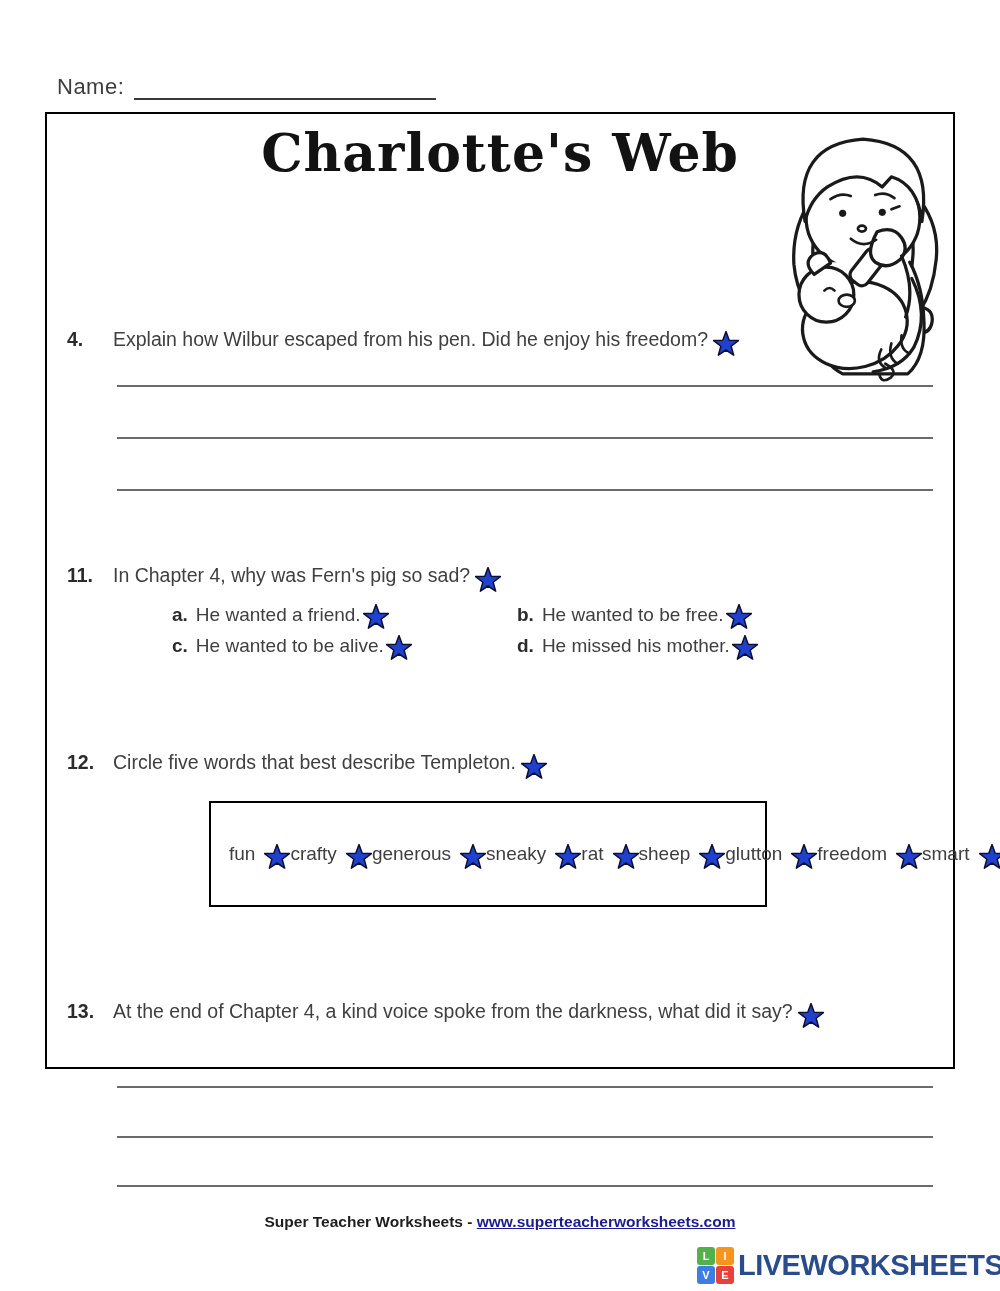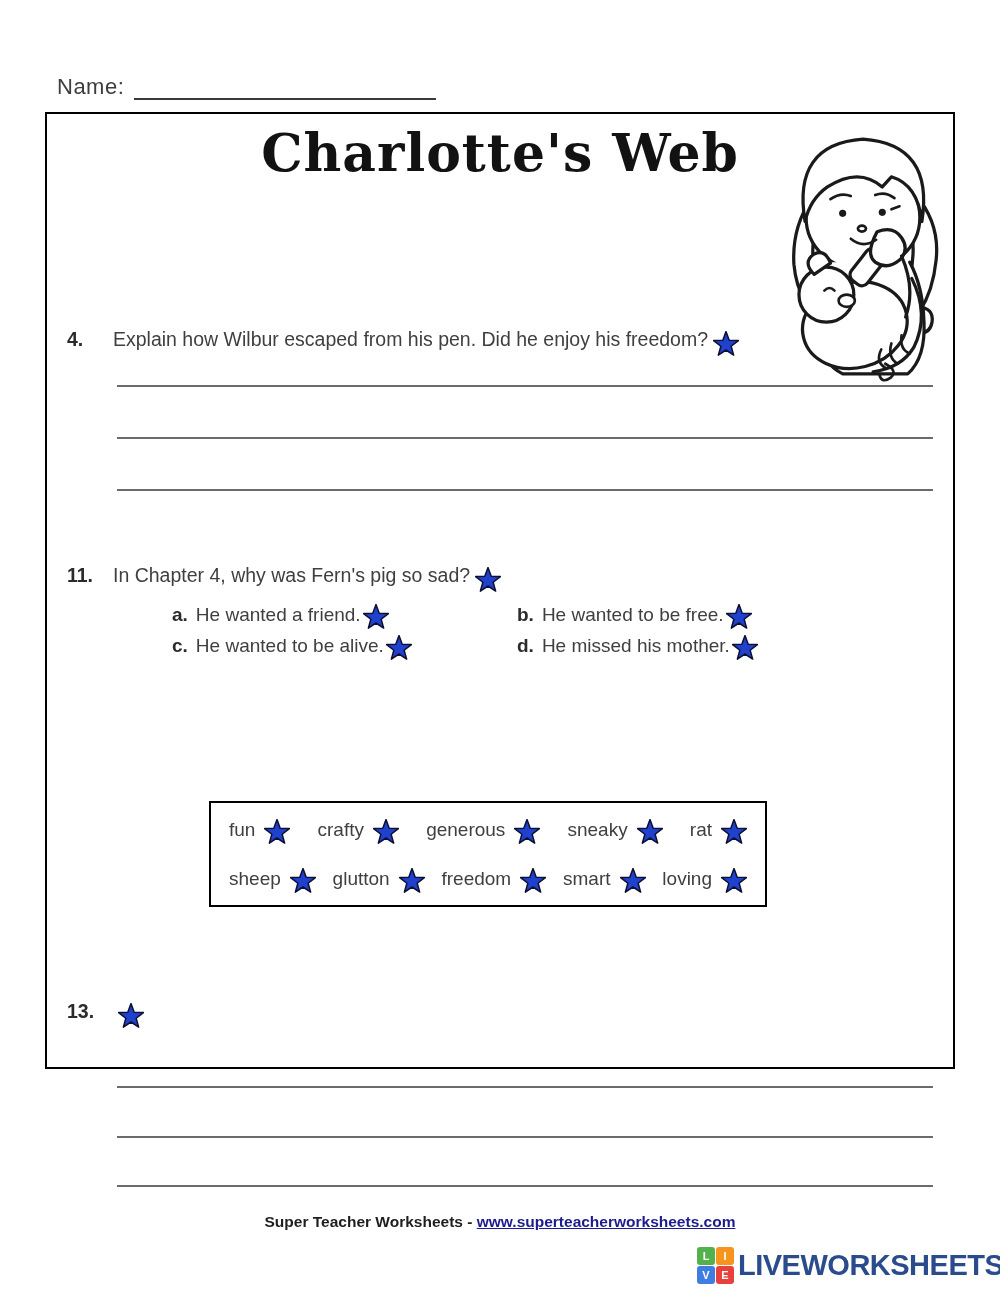--- a/index.html
+++ b/index.html
@@ -44,21 +44,21 @@
     border-top:2px solid #6b6b6b;
   }
 
   .option { position:absolute; display:flex; align-items:center; white-space:nowrap; }
   .opt-letter { font-weight:700; color:#2b2b2b; font-size:19px; margin-right:8px; }
   .opt-text { font-size:19px; color:#3f3f3f; }
 
   
   .word-box {
     position:absolute; left:162px; top:687px; width:558px; height:106px;
-    border:2.5px solid #000; display:flex; flex-direction:column; justify-content:space-around;
+    border:2.5px solid #000; display:flex; flex-direction:row; justify-content:space-around;
     padding:2px 18px;
   }
   .word-row { display:flex; justify-content:space-between; align-items:center; }
   .word-cell { display:flex; align-items:center; gap:7px; font-size:19px; color:#3f3f3f; }
 
   
   .star { display:inline-block; width:26px; height:25px; vertical-align:middle; margin-left:5px; position:relative; top:3px; }
   .word-cell .star, .option .star { top:2px; margin-left:2px; }
   .star svg { width:100%; height:100%; display:block; }
 
@@ -199,20 +199,29 @@
   <div class="option" style="left:470px; top:519px;">
     <span class="opt-letter">d.</span>
     <span class="opt-text">He missed his mother.</span>
     <span class="star">
         <svg viewBox="0 0 24 23">
           <polygon points="12,0.5 14.94,8.45 23.41,8.79 16.76,14.05 19.05,22.21 12,17.5 4.95,22.21 7.24,14.05 0.59,8.79 9.06,8.45" fill="#1f41cd" stroke="#0d1033" stroke-width="1.4" stroke-linejoin="round"></polygon>
         </svg>
       </span>
   </div>
 
+  <div class="q-row" style="left:20px; top:637px;">
+    <span class="q-num">12.</span>
+    <span class="q-text">Circle five words that best describe Templeton.</span>
+    <span class="star">
+        <svg viewBox="0 0 24 23">
+          <polygon points="12,0.5 14.94,8.45 23.41,8.79 16.76,14.05 19.05,22.21 12,17.5 4.95,22.21 7.24,14.05 0.59,8.79 9.06,8.45" fill="#1f41cd" stroke="#0d1033" stroke-width="1.4" stroke-linejoin="round"></polygon>
+        </svg>
+      </span>
+  </div>
 
   <div class="word-box">
     <div class="word-row">
       <span class="word-cell">
           <span>fun</span>
           <span class="star">
             <svg viewBox="0 0 24 23">
               <polygon points="12,0.5 14.94,8.45 23.41,8.79 16.76,14.05 19.05,22.21 12,17.5 4.95,22.21 7.24,14.05 0.59,8.79 9.06,8.45" fill="#1f41cd" stroke="#0d1033" stroke-width="1.4" stroke-linejoin="round"></polygon>
             </svg>
           </span>
@@ -289,20 +298,21 @@
             <svg viewBox="0 0 24 23">
               <polygon points="12,0.5 14.94,8.45 23.41,8.79 16.76,14.05 19.05,22.21 12,17.5 4.95,22.21 7.24,14.05 0.59,8.79 9.06,8.45" fill="#1f41cd" stroke="#0d1033" stroke-width="1.4" stroke-linejoin="round"></polygon>
             </svg>
           </span>
         </span>
     </div>
   </div>
 
   <div class="q-row" style="left:20px; top:886px;">
     <span class="q-num">13.</span>
+    <span class="q-text">At the end of Chapter 4, a kind voice spoke from the darkness, what did it say?</span>
     <span class="star">
         <svg viewBox="0 0 24 23">
           <polygon points="12,0.5 14.94,8.45 23.41,8.79 16.76,14.05 19.05,22.21 12,17.5 4.95,22.21 7.24,14.05 0.59,8.79 9.06,8.45" fill="#1f41cd" stroke="#0d1033" stroke-width="1.4" stroke-linejoin="round"></polygon>
         </svg>
       </span>
   </div>
   <div class="answer-line" style="top:972px;"></div>
   <div class="answer-line" style="top:1022px;"></div>
   <div class="answer-line" style="top:1071px;"></div>
 

